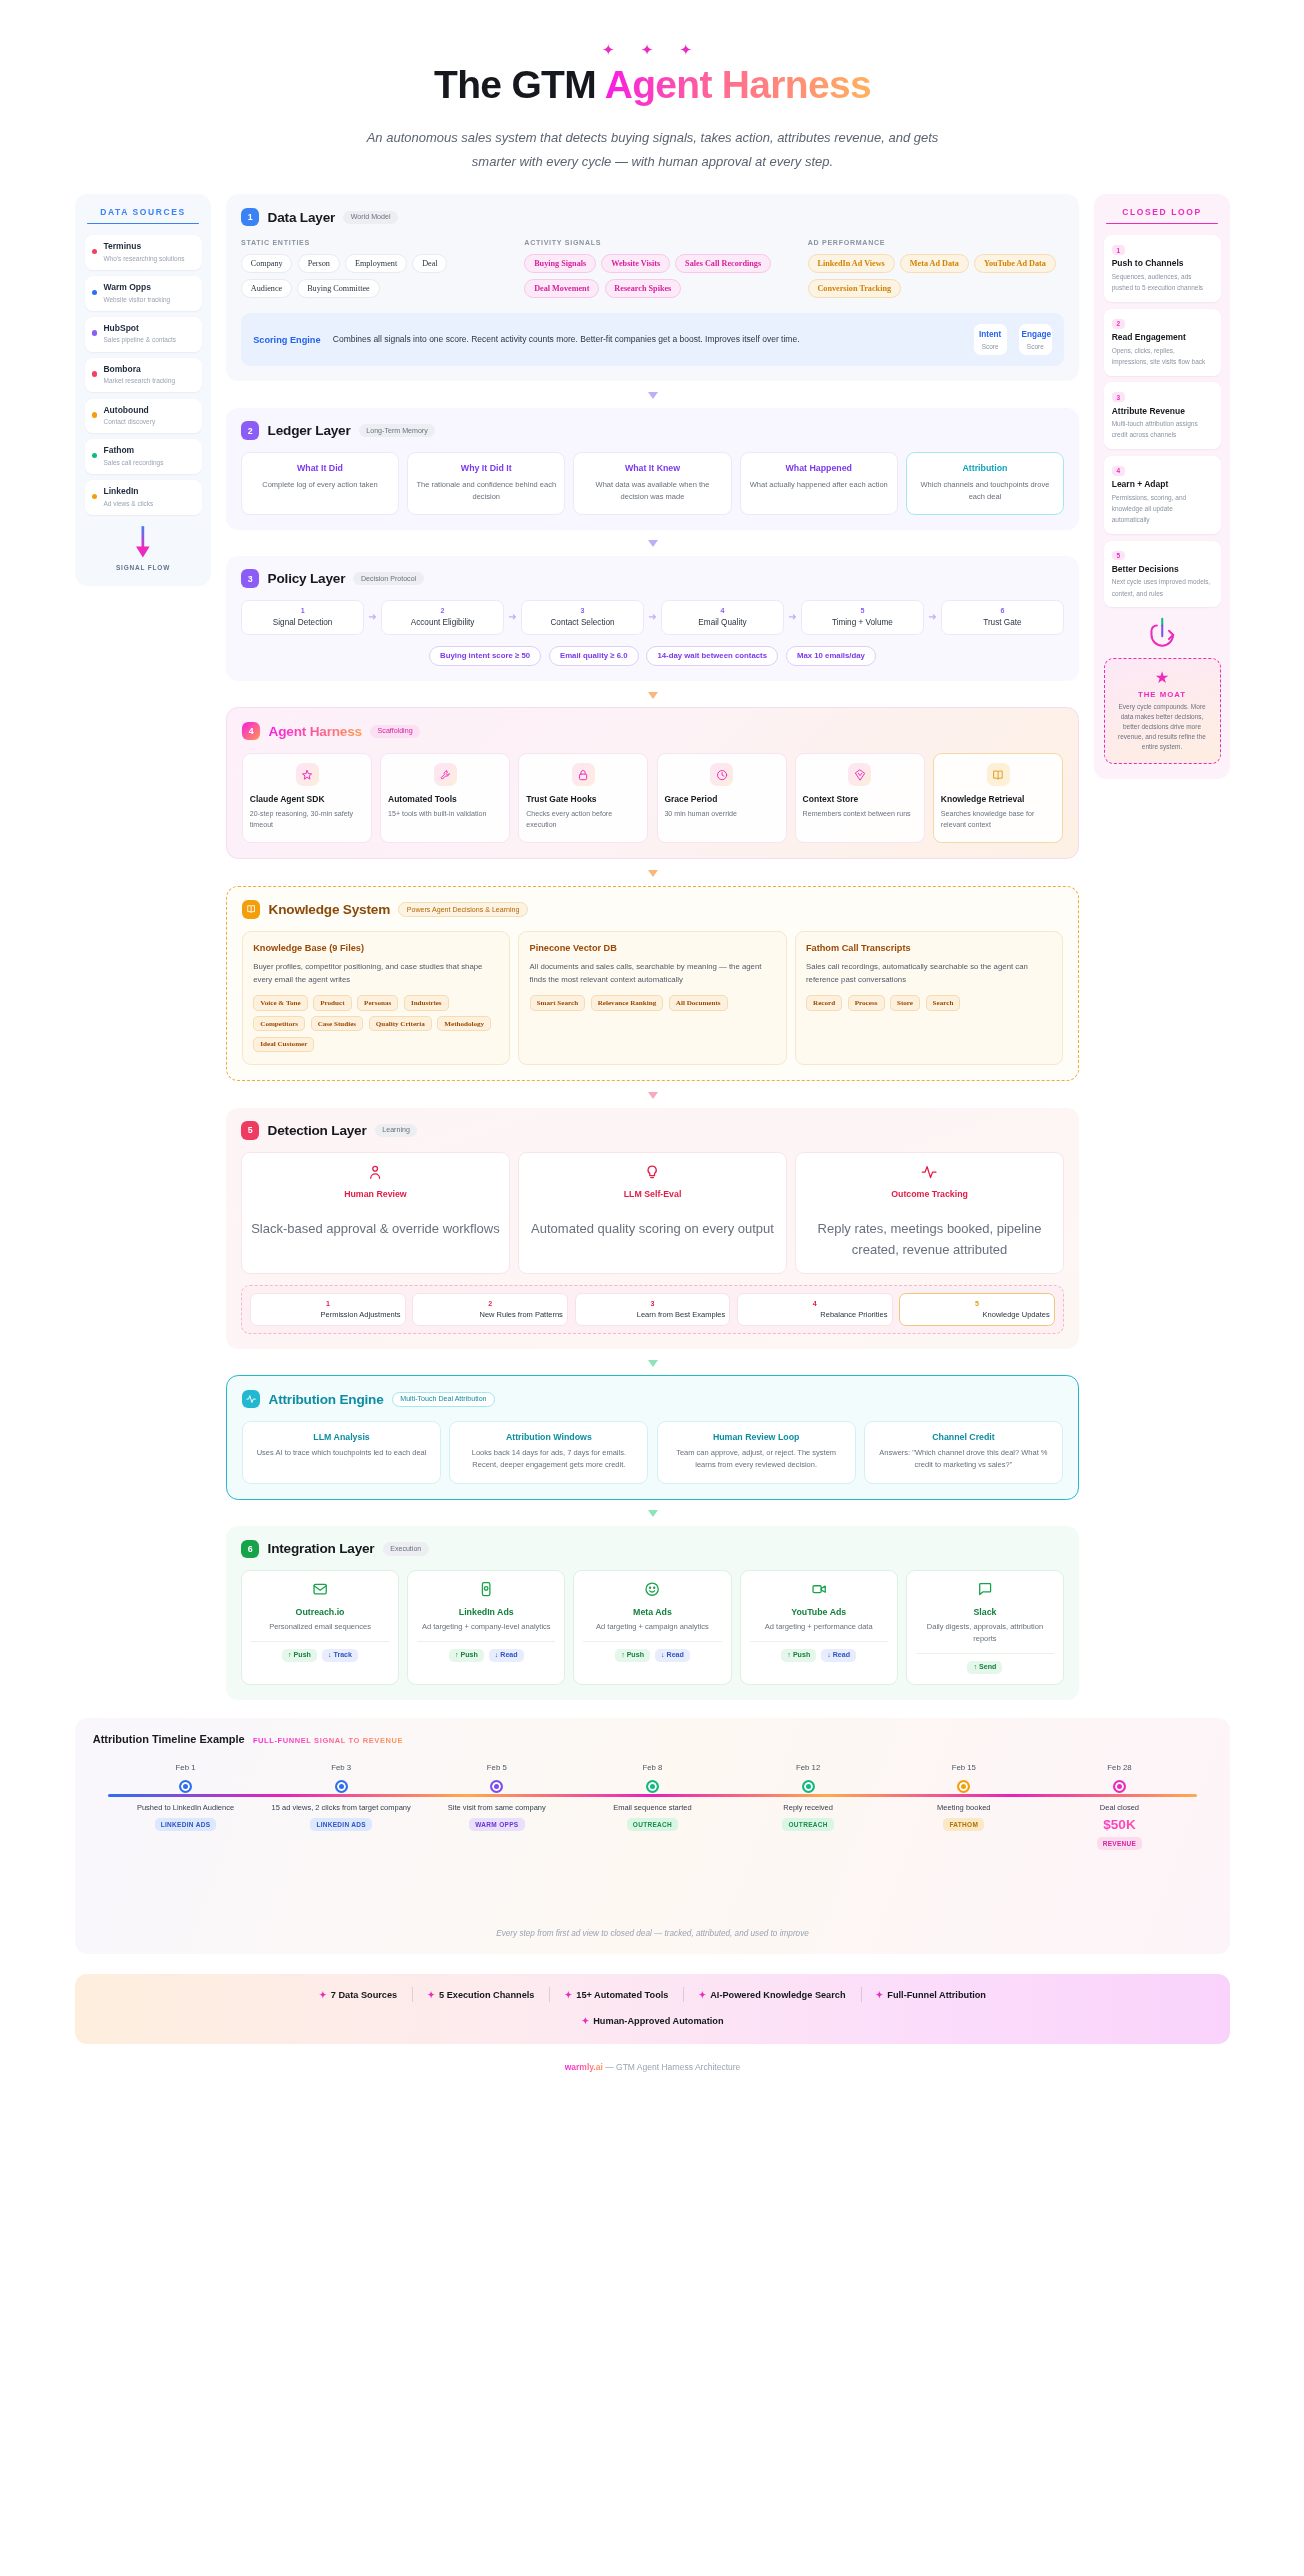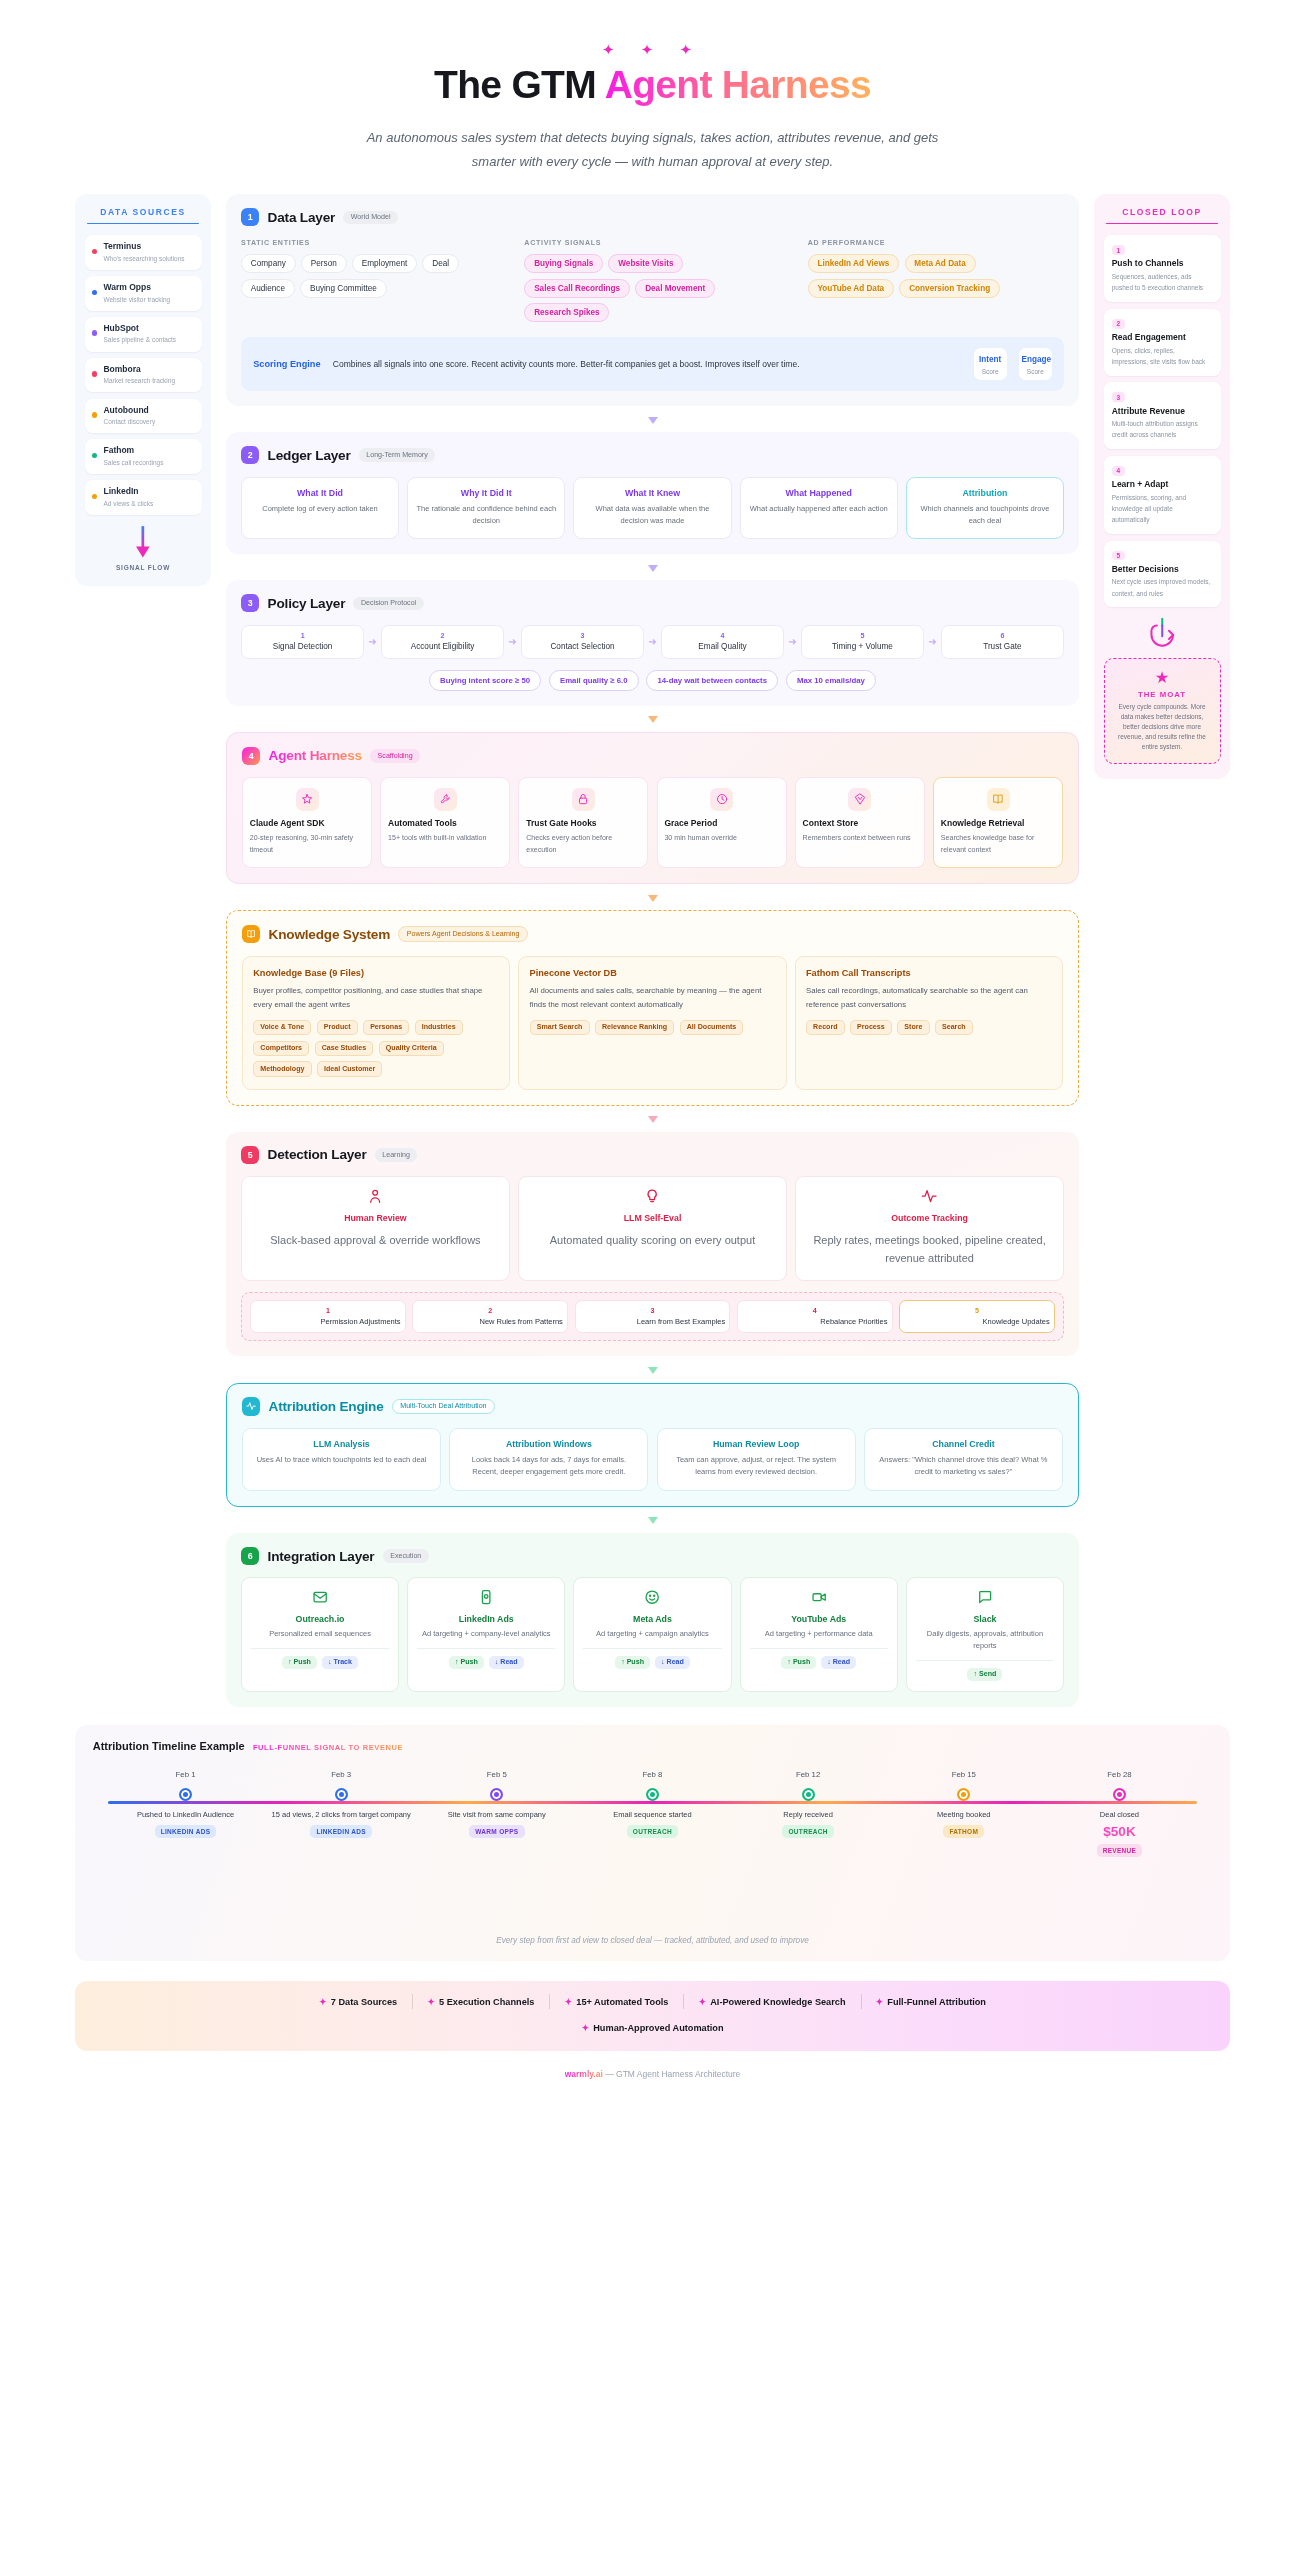--- a/index.html
+++ b/index.html
@@ -92,21 +92,21 @@
 
   .conn { text-align: center; padding: 7.5px 0 6.8px; }
   .conn i { display: inline-block; width: 0; height: 0; border-left: 5.4px solid transparent; border-right: 5.4px solid transparent; }
 
   
   .l1 { background: #f6f8fc; }
   .l1 .layer-badge { background: #3b82f6; }
   .l1 .layer-title { color: #16181d; }
   .cat-grid { display: grid; grid-template-columns: 1fr 1fr 1fr; gap: 0 27px; }
   .cat-label { font-size: 7.1px; font-weight: bold; letter-spacing: 0.7px; color: #8b93a1; margin-bottom: 7.5px; }
-  .pill-wrap { display: flex; flex-wrap: wrap; gap: 5.4px; }
+  .pill-wrap { display: flex; flex-wrap: wrap; gap: 5.4px; font-family: Liberation Serif, serif; }
   .pill { border-radius: 679px; padding: 4.1px 8.8px; font-size: 8.2px; white-space: nowrap; }
   .pill-white { background: #fff; border: 0.7px solid #e6eaf1; color: #2b3442; }
   .pill-pink  { background: #fdeaf8; border: 0.7px solid #f8c6ec; color: #d6219e; font-weight: bold; }
   .pill-amber { background: #fdf3e2; border: 0.7px solid #f6ddb2; color: #d08406; font-weight: bold; }
 
   .scoring {
     margin-top: 15px; background: #e9f1fe; border-radius: 9.5px;
     padding: 11px 12.2px; display: flex; align-items: center; gap: 12.2px;
   }
   .scoring-name { font-size: 9.2px; font-weight: bold; color: #2563eb; flex: 0 0 auto; }
@@ -190,21 +190,21 @@
     background: #fdf1dd; border: 0.7px solid #f5dcb2; border-radius: 4.8px;
     padding: 2.7px 6.1px; font-size: 7.1px; color: #9a4a06; font-weight: bold;
   }
 
   
   .l5 { background: linear-gradient(160deg,#fdf4f6 0%,#fdf7f4 100%); }
   .l5 .layer-badge { background: #ef3a62; }
   .l5 .layer-title { color: #16181d; }
   .ecard { background: #fff; border: 0.7px solid #f8e5ea; border-radius: 8.8px; padding: 11px 8.8px 12.2px; text-align: center; flex: 1 1 0; }
   .ecard-t { font-size: 8.8px; font-weight: bold; color: #e11d48; margin-top: 6.8px; }
-  .ecard-d { font-size: 11px; color: #68707e; line-height: 1.6; margin-top: 9px; }
+  .ecard-d { font-size: 13px; color: #68707e; line-height: 1.6; margin-top: 20px; }
   .loop-strip {
     margin-top: 11px; border: 0.7px dashed #f2b9c8; border-radius: 8.8px;
     background: #fdeff3; padding: 7.5px 8.2px; display: flex; gap: 6.8px;
   }
   .lstep { background: #fff; border: 0.7px solid #f7e2e8; border-radius: 6.8px; padding: 5.4px 4.1px 6.1px; text-align: center; flex: 1 1 0; }
   .lstep.gold { border-color: #f0c777; }
   .lstep-n { font-size: 7.1px; font-weight: bold; color: #e11d48; }
   .lstep.gold .lstep-n { color: #e0a008; }
   .lstep-t { font-size: 7.5px; color: #2b3442; margin-top: 2px; white-space: nowrap; text-align: right; }
 

